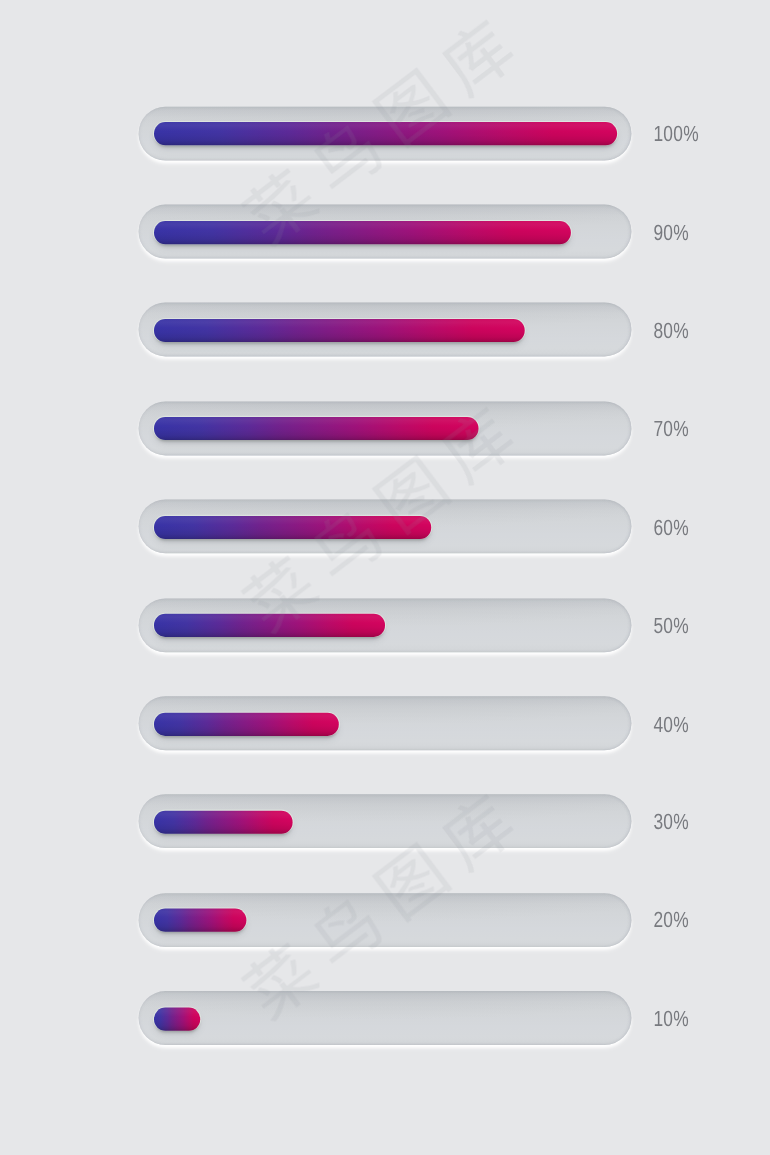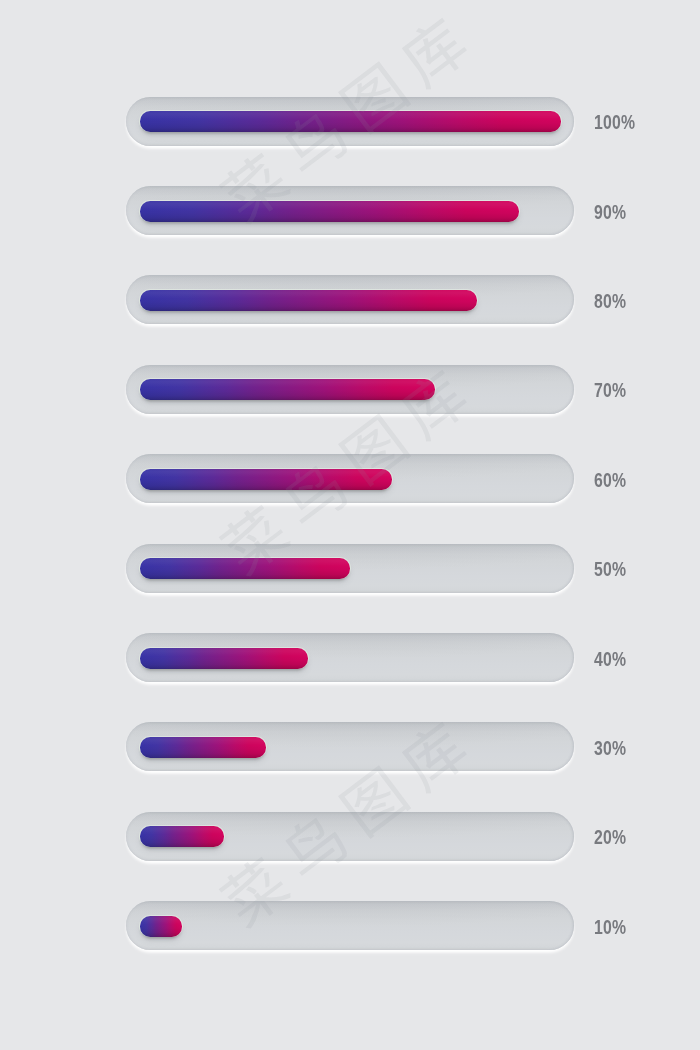--- a/index.html
+++ b/index.html
@@ -1,20 +1,20 @@
 <!DOCTYPE html>
 <html><head>
 <meta charset="utf-8">
 <title>Progress Bars</title>
 <style>
   html,body{margin:0;padding:0;}
   body{width:700px;height:1050px;overflow:hidden;background:#e6e7e9;
        font-family:"Liberation Sans",sans-serif;
        -webkit-font-smoothing:antialiased;}
-  .stage{position:relative;width:700px;height:1050px;background:#e6e7e9;overflow:hidden;font-weight:bold;}
+  .stage{position:relative;width:700px;height:1050px;background:#e6e7e9;overflow:hidden;}
   .wm{position:absolute;left:0;top:0;width:700px;height:1050px;pointer-events:none;opacity:1;}
   .rows{position:absolute;left:0;top:0;width:700px;height:1050px;}
   .row{position:absolute;left:125.5px;height:49px;width:448.4px;}
 
   .track{position:absolute;left:0;top:0;width:448.4px;height:49px;border-radius:24.5px;
          background:linear-gradient(180deg,#c4c8cb 0%,#cacdd1 8%,#d0d3d6 20%,#d3d6d9 40%,#d5d8dc 66%,#d6d9dc 85%,#d3d6d9 96%,#cfd2d5 100%);
          box-shadow:
            0 2.5px 3px -0.5px rgba(255,255,255,1),
            0 4px 5.5px -2.5px rgba(255,255,255,0.9);}
   .trackinner{position:absolute;inset:0;border-radius:24.5px;

